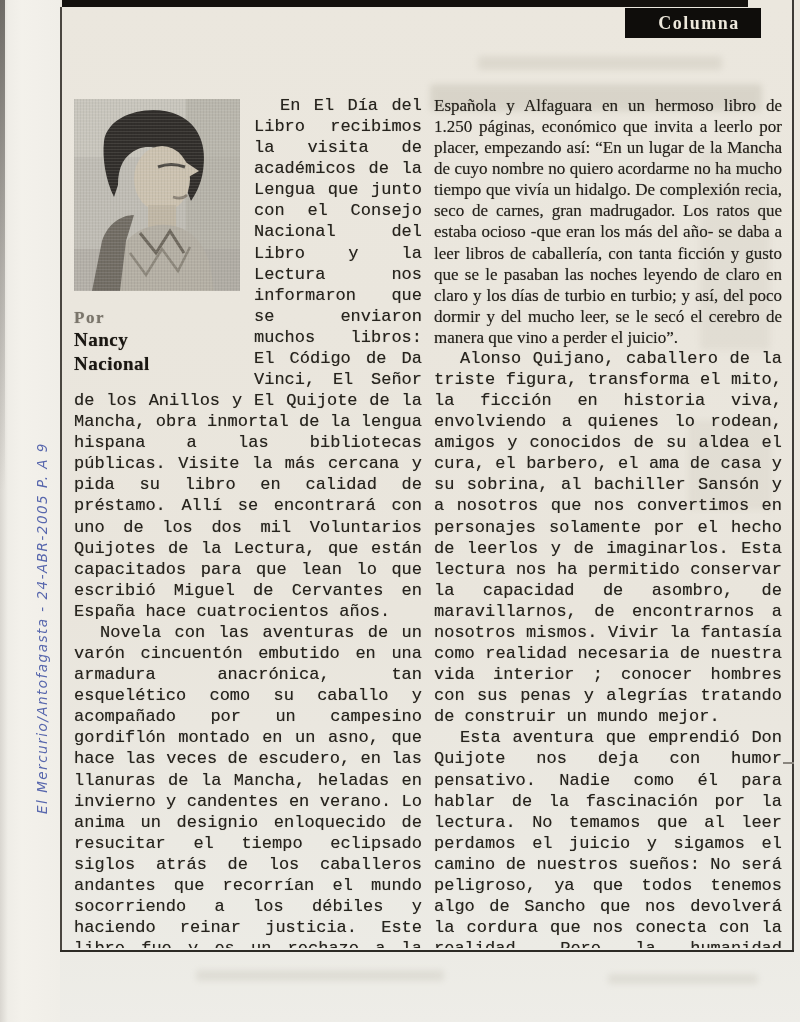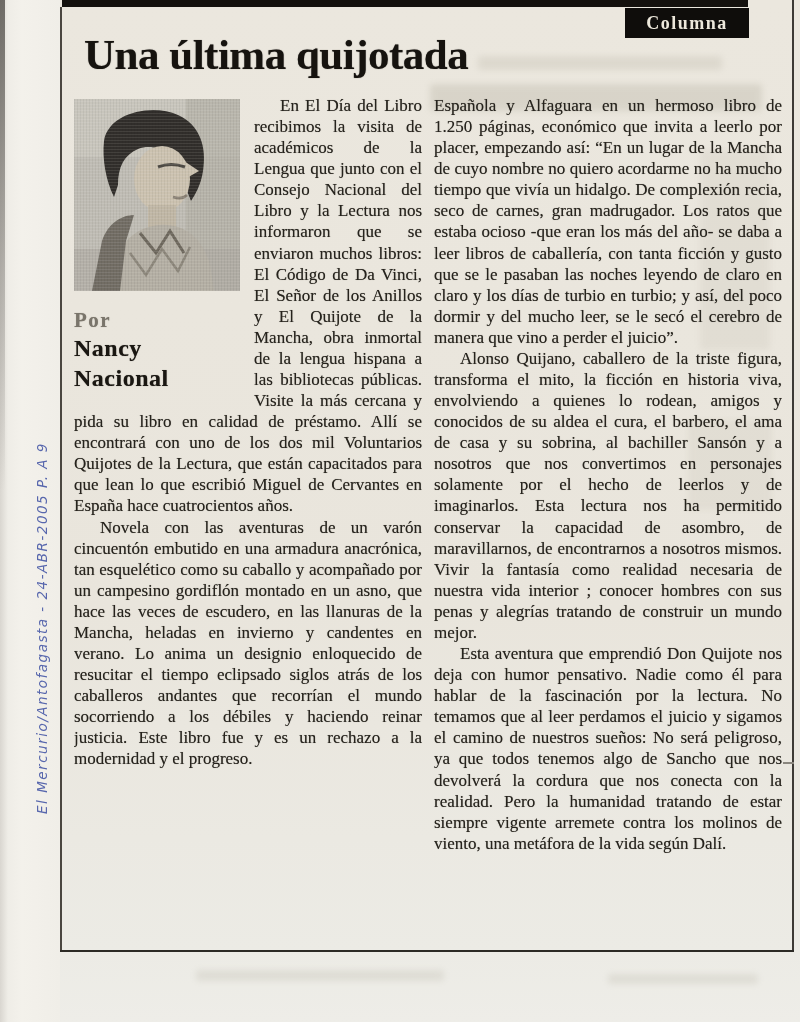--- a/index.html
+++ b/index.html
@@ -22,55 +22,55 @@
   }
   
   .article-box { position:absolute; left:60px; top:0; width:734px; height:952px; }
   .top-bar    { position:absolute; left:2px;  top:0;   width:686px; height:7px;  background:#14110e; }
   .border-left{ position:absolute; left:0;   top:7px;  width:2px;  height:945px; background:#4a4640; }
   .border-right{position:absolute; right:0;  top:0;    width:2px;  height:952px; background:#3d3a35; }
   .border-bottom{position:absolute; left:0;  bottom:0; width:100%; height:2px;  background:#2c2a25; }
   .badge {
     position:absolute; left:565px; top:8px; width:124px; height:30px;
     background:#0f0d0b; color:#ede8dc; font-weight:bold; font-size:18px;
-    line-height:30px; text-align:center; letter-spacing:1.5px;
+    line-height:30px; text-align:center; letter-spacing:1.5px;padding-left:12px;
   }
   .headline {
     position:absolute; left:24px; top:30px;
     font-size:43px; font-weight:bold; color:#16130f; letter-spacing:-0.5px;
     text-shadow:0 0 1px rgba(22,19,15,.55);
     white-space:nowrap;
   }
   
   .columns {
     position:absolute; left:14px; top:95px; width:708px; height:853px;
     display:flex; gap:12px; overflow:hidden;
   }
   .col {
     width:348px; font-size:17px; line-height:1.24; text-align:justify;
     color:#26231d; text-shadow:0 0 0.7px rgba(40,37,30,.5);
   }
   .col p { margin:0; }
-  .col p.indent { text-indent:26px; }
+  .col p.indent { text-indent:26px;font-family:Liberation Mono, monospace; }
   
   .photo-block { float:left; width:168px; margin:4px 12px 4px 0; }
   .photo {
     width:166px; height:192px; position:relative; overflow:hidden;
     background:#c4c1b8; filter:blur(.4px) contrast(.96);
   }
   .photo::after {
     content:""; position:absolute; inset:0;
     background:
       repeating-linear-gradient(0deg, rgba(255,255,255,.09) 0 1px, transparent 1px 3px),
       repeating-linear-gradient(90deg, rgba(0,0,0,.05) 0 1px, transparent 1px 3px);
   }
   .byline { margin-top:16px; }
-  .byline .por  { color:#7a756b; font-weight:bold; font-size:21px; letter-spacing:1.5px;
+  .byline .por  { color:#7a756b; font-weight:bold; font-size:17px; letter-spacing:1.5px;
                   text-shadow:0 0 1px rgba(122,117,107,.6); }
-  .byline .name { font-weight:bold; font-size:24px; color:#1a1712; line-height:1.25;
+  .byline .name { font-weight:bold; font-size:19px; color:#1a1712; line-height:1.25;
                   letter-spacing:.5px; text-shadow:0 0 .8px rgba(26,23,18,.6); }
   
   .margin-note {
     position:absolute; left:-288px; top:620px; width:660px; text-align:center;
     transform:rotate(-90deg);
     font-family:"DejaVu Sans", sans-serif; font-style:italic;
     font-size:13.5px; letter-spacing:1.5px; color:#4355a5; opacity:.88;
     white-space:nowrap;
   }
   
@@ -101,21 +101,20 @@
 
 <div class="article-box">
   <div class="top-bar"></div>
   <div class="border-left"></div>
   <div class="border-right"></div>
   <div class="border-bottom"></div>
   <div class="margin-tick"></div>
 
   <div class="badge">Columna</div>
 
-  <h1 class="headline" style="margin:0;">Una última quijotada</h1>
 
   <div class="columns">
     <div class="col">
 
       <div class="photo-block">
         <div class="photo">
           <svg width="166" height="192" viewBox="0 0 166 192">
             <rect width="166" height="192" fill="#c2bfb6"></rect>
             <rect x="0" y="0" width="166" height="58" fill="#cbc8bf"></rect>
             <rect x="112" y="0" width="54" height="192" fill="#b3b0a7" opacity="0.7"></rect>

